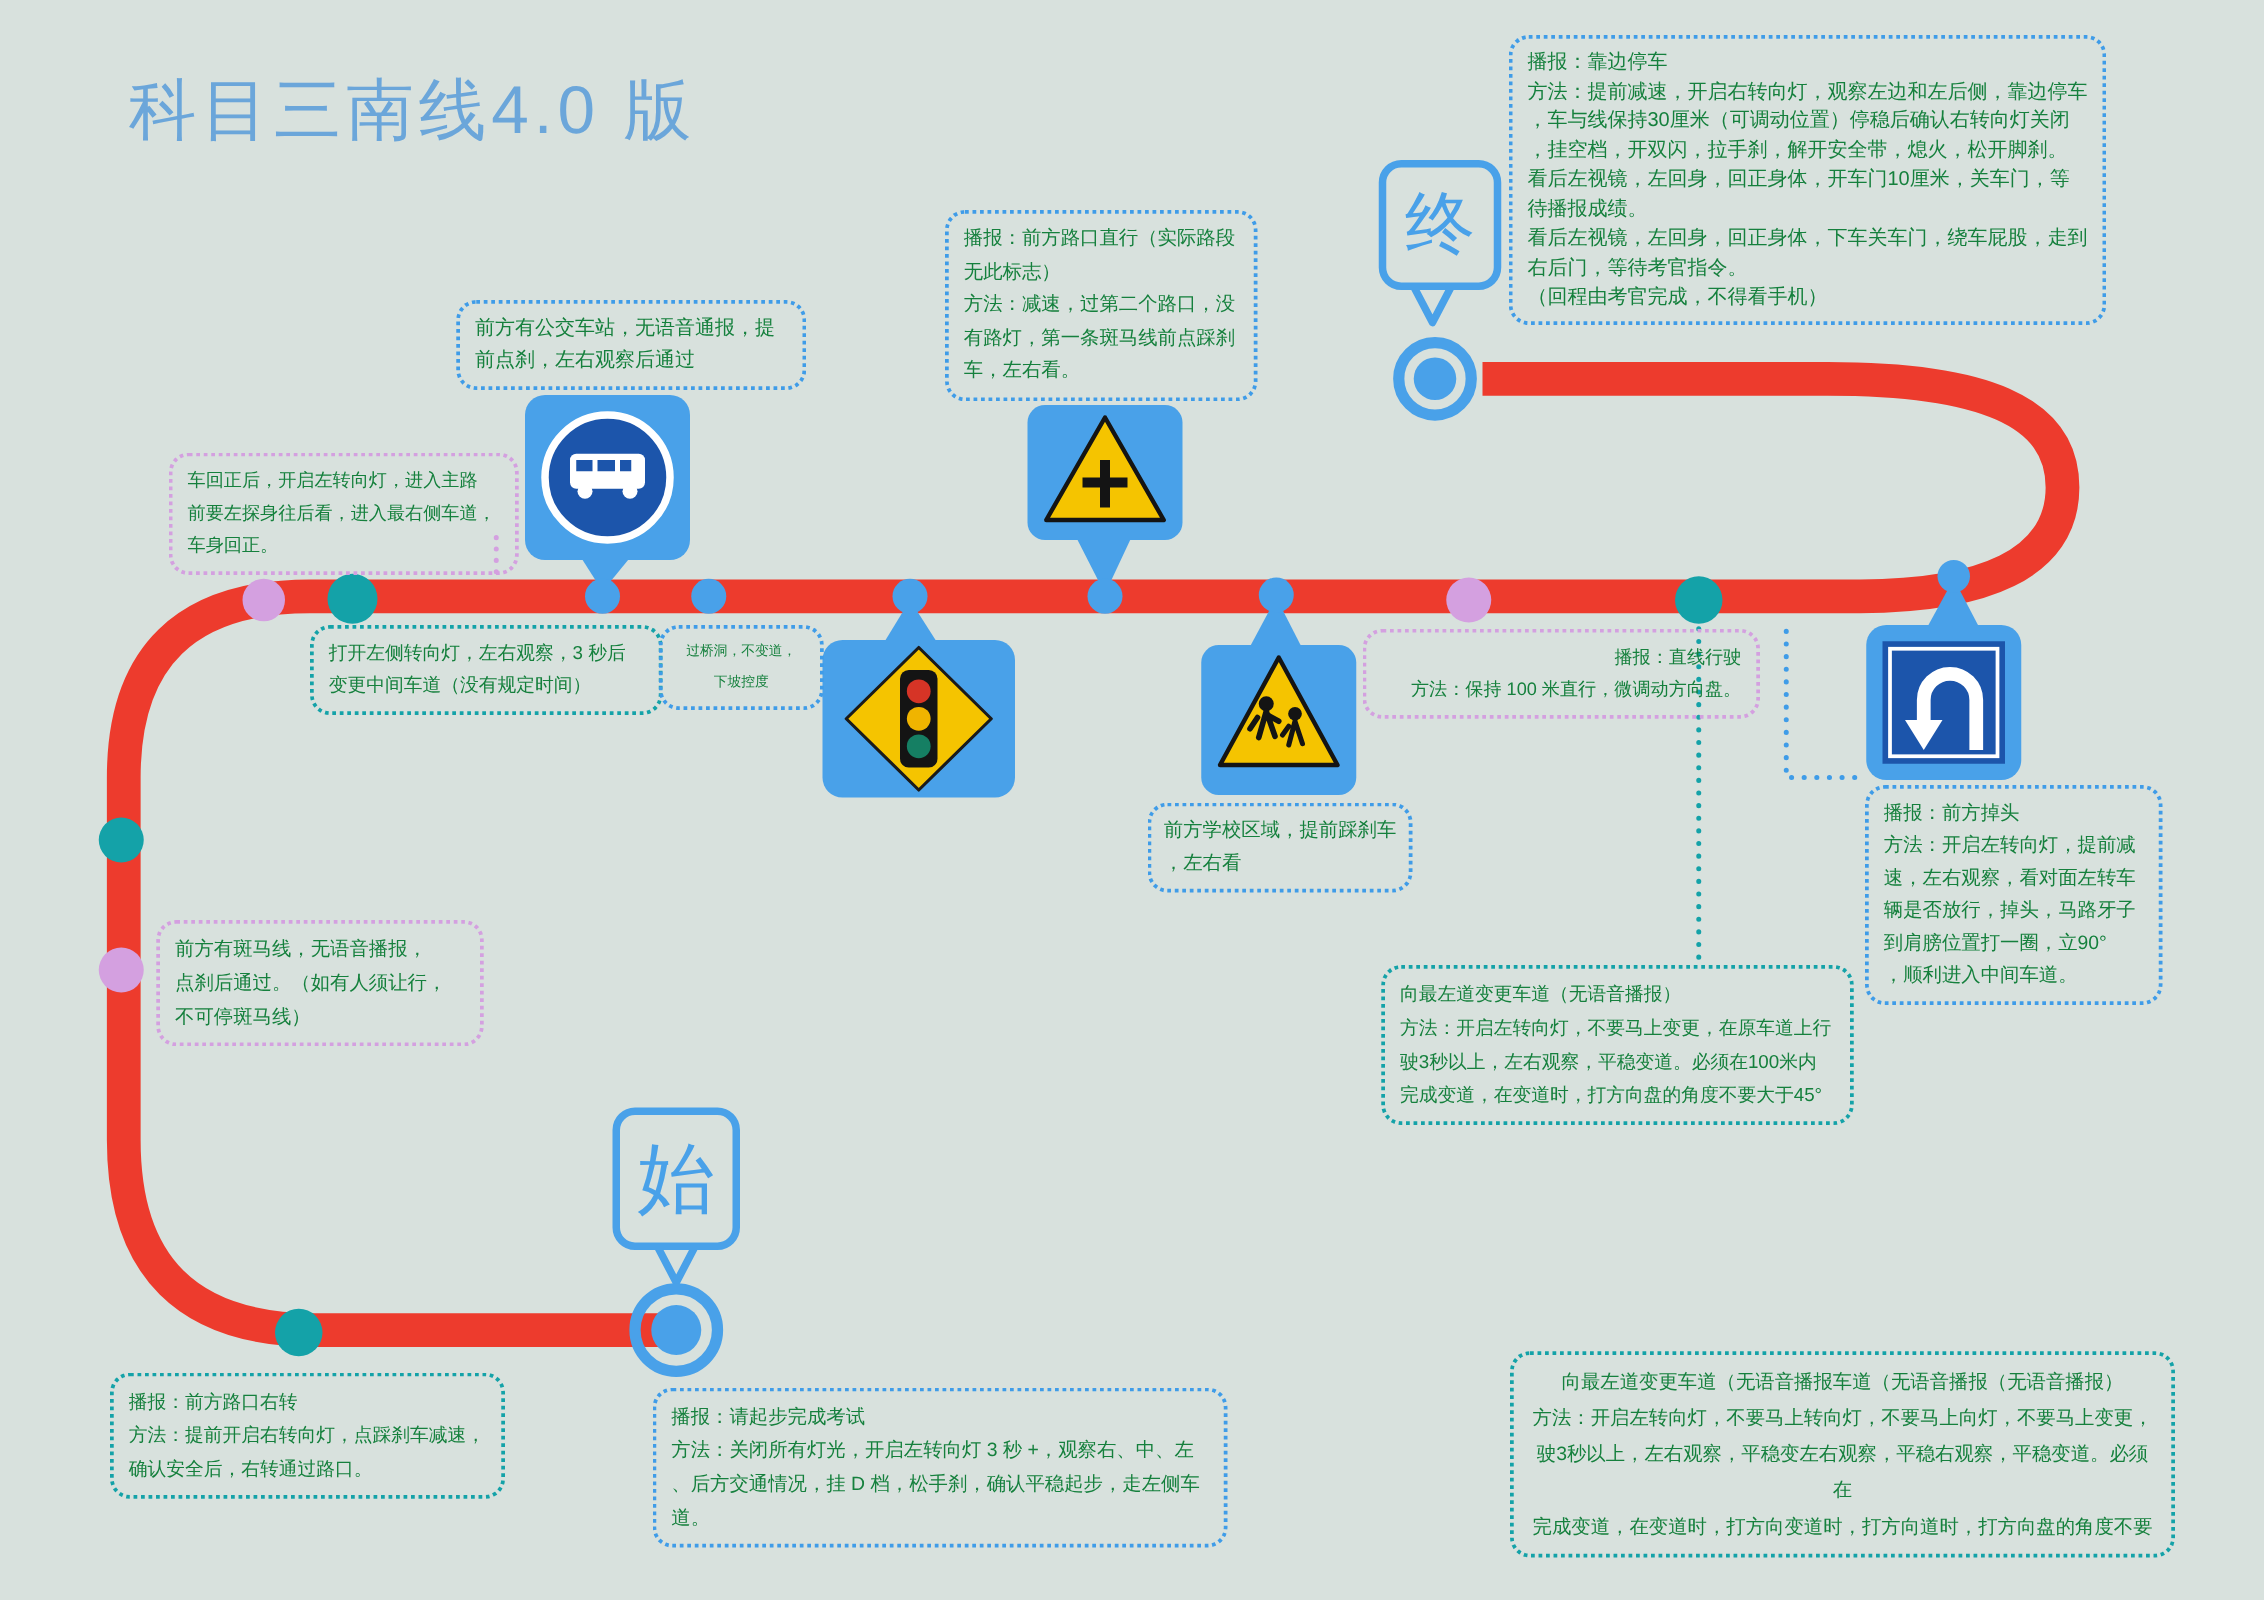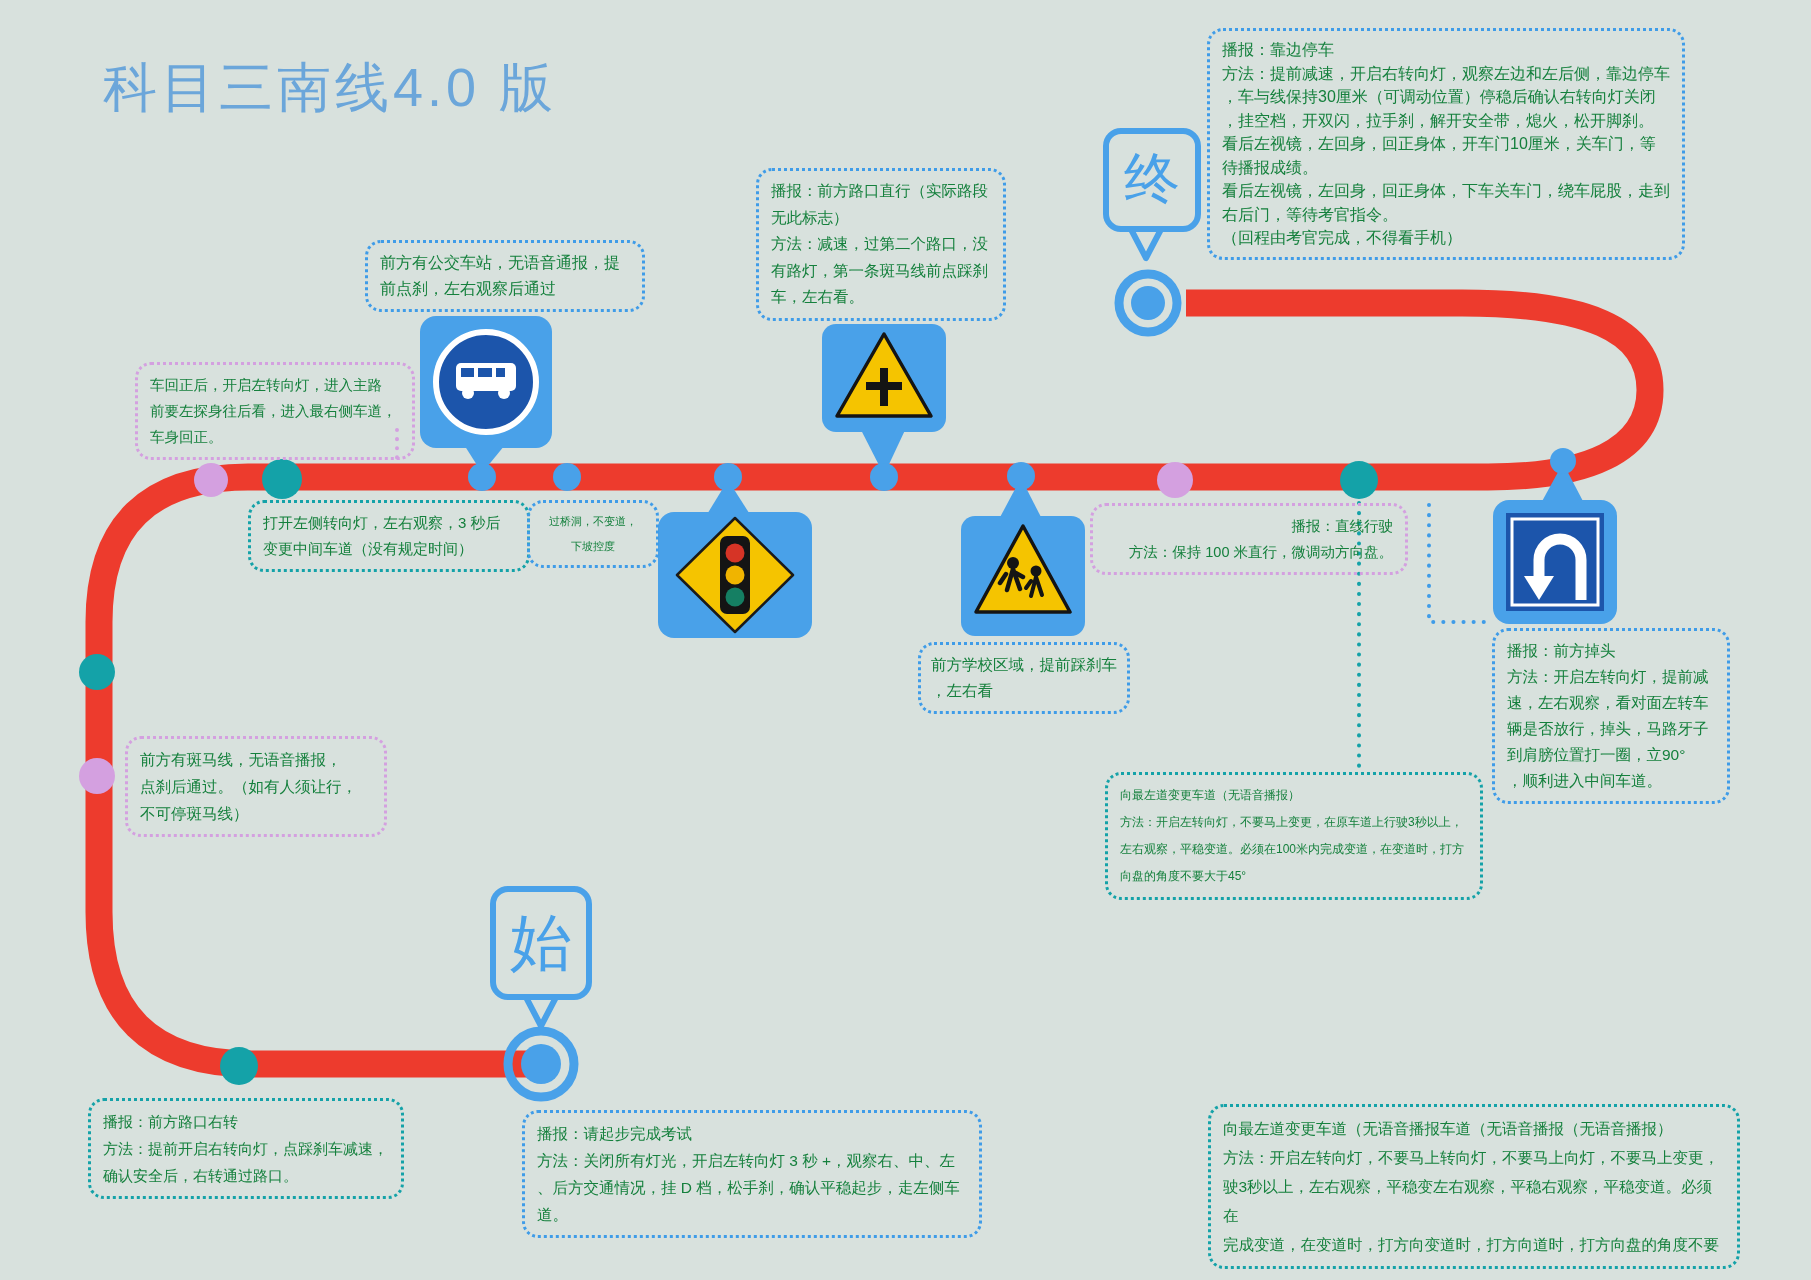--- a/index.html
+++ b/index.html
@@ -166,25 +166,25 @@
 
   <div class="note b-teal" style="left:88px;top:1098px;width:316px;font-size:15px;line-height:27px;">播报：前方路口右转
 方法：提前开启右转向灯，点踩刹车减速，确认安全后，右转通过路口。</div>
 
   <div class="note b-pink" style="left:125px;top:736px;width:262px;font-size:15.5px;line-height:27px;">前方有斑马线，无语音播报，
 点刹后通过。（如有人须让行，不可停斑马线）</div>
 
   <div class="note b-blue" style="left:522px;top:1110px;width:460px;font-size:15.5px;line-height:27px;">播报：请起步完成考试
 方法：关闭所有灯光，开启左转向灯 3 秒 +，观察右、中、左、后方交通情况，挂 D 档，松手刹，确认平稳起步，走左侧车道。</div>
 
-  <div class="note b-teal" style="left:1105px;top:772px;width:378px;font-size:12px;line-height:27px;">向最左道变更车道（无语音播报）
+  <div class="note b-teal" style="left:1105px;top:772px;width:378px;font-size:15px;line-height:27px;">向最左道变更车道（无语音播报）
 方法：开启左转向灯，不要马上变更，在原车道上行驶3秒以上，左右观察，平稳变道。必须在100米内完成变道，在变道时，打方向盘的角度不要大于45°</div>
 
   <div class="note b-blue" style="left:1492px;top:628px;width:238px;font-size:15.5px;">播报：前方掉头
 方法：开启左转向灯，提前减速，左右观察，看对面左转车辆是否放行，掉头，马路牙子到肩膀位置打一圈，立90°
 ，顺利进入中间车道。</div>
 
-  <div class="note b-teal" style="left:1208px;top:1104px;width:532px;font-size:15.5px;line-height:29px;">向最左道变更车道（无语音播报车道（无语音播报（无语音播报）
+  <div class="note b-teal" style="left:1208px;top:1081px;width:532px;font-size:15.5px;line-height:29px;text-align:center;">向最左道变更车道（无语音播报车道（无语音播报（无语音播报）
 方法：开启左转向灯，不要马上转向灯，不要马上向灯，不要马上变更，
 驶3秒以上，左右观察，平稳变左右观察，平稳右观察，平稳变道。必须在
 完成变道，在变道时，打方向变道时，打方向道时，打方向盘的角度不要</div>
 
 </div>
 
 </body></html>

